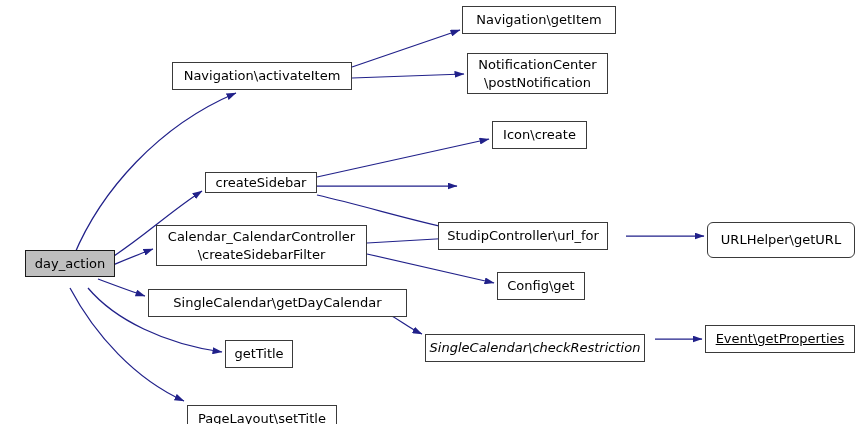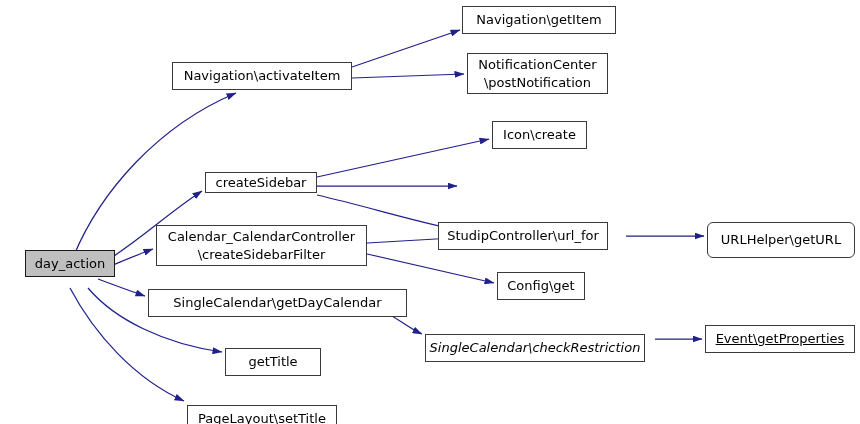--- a/index.html
+++ b/index.html
@@ -75,17 +75,17 @@
 \createSidebarFilter</div>
 
   <div class="node" style="left:497px;top:272px;width:88px;height:28px;">Config\get</div>
 
   <div class="node" style="left:148px;top:289px;width:259px;height:28px;">SingleCalendar\getDayCalendar</div>
 
   <div class="node" style="left:425px;top:334px;width:220px;height:28px;font-style:italic;">SingleCalendar\checkRestriction</div>
 
   <div class="node" style="left:705px;top:325px;width:150px;height:28px;text-decoration:underline;">Event\getProperties</div>
 
-  <div class="node" style="left:225px;top:340px;width:96px;height:28px;margin-top:8px;">getTitle</div>
+  <div class="node" style="left:225px;top:340px;width:68px;height:28px;">getTitle</div>
 
   <div class="node" style="left:187px;top:392px;width:150px;height:28px;margin-top:13px;">PageLayout\setTitle</div>
 
 </div>
 
 </body></html>

